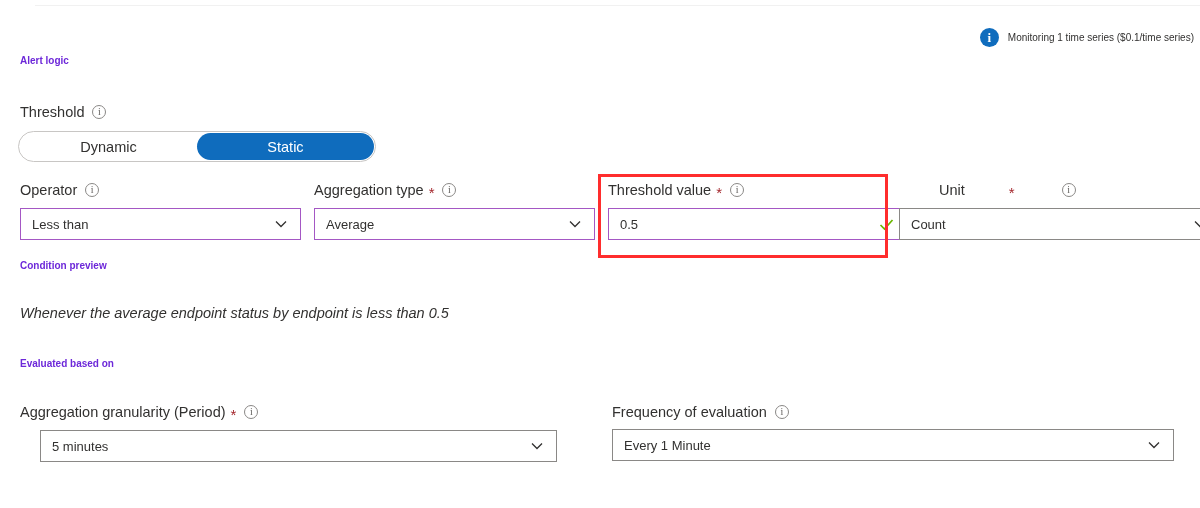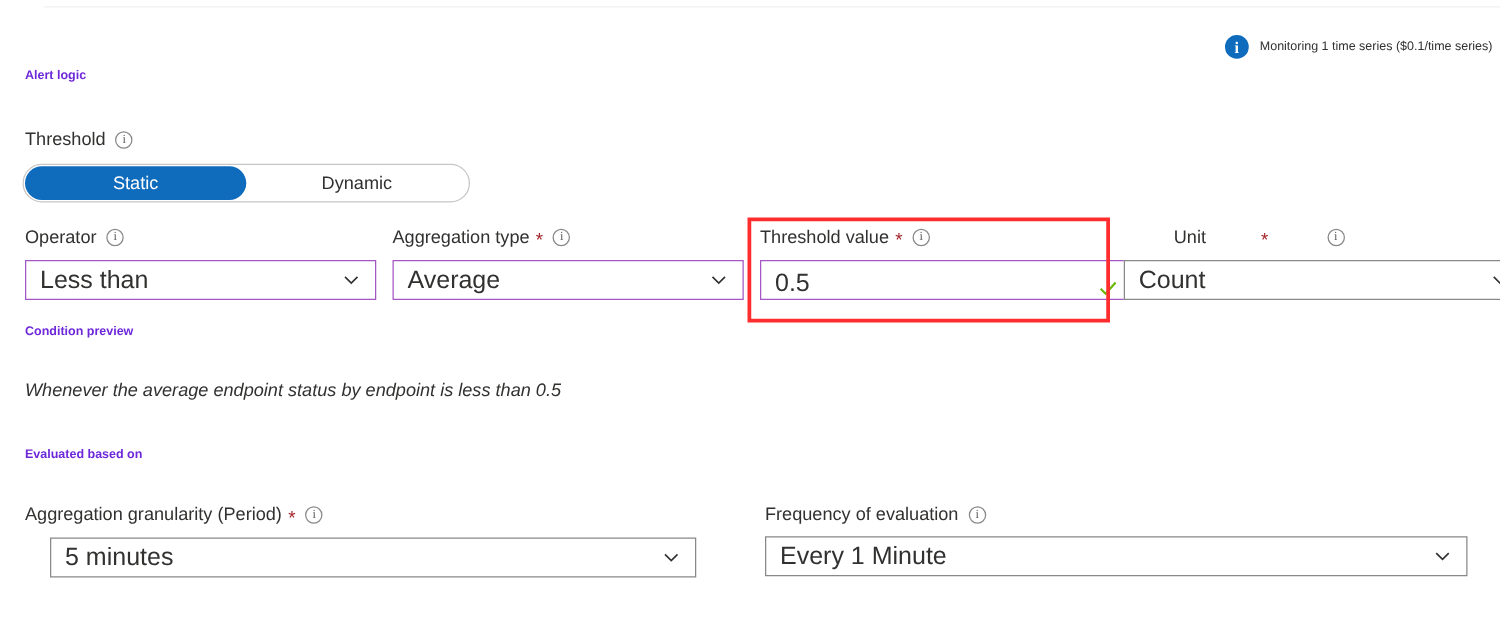--- a/index.html
+++ b/index.html
@@ -132,21 +132,21 @@
   }
 
   
   .control {
     position: absolute;
     height: 32px;
     background: #ffffff;
     display: flex;
     align-items: center;
     padding: 0 8px 0 11px;
-    font-size: 20px;
+    font-size: 13px;
     color: #323130;
   }
   .control.purple { border: 1px solid #a457c4; }
   .control.gray   { border: 1px solid #8a8886; }
 
   .control .value {
     flex: 1;
     white-space: nowrap;
     overflow: hidden;
     text-overflow: ellipsis;
@@ -162,21 +162,21 @@
     width: 17px;
     height: 17px;
     flex: none;
     margin-right: 4px;
   }
   .check-mark svg { display: block; }
 
   
   #operator-select   { left: 20px;  top: 208px; width: 281px; }
   #aggregation-select{ left: 314px; top: 208px; width: 281px; }
-  #threshold-input   { left: 608px; top: 208px; width: 300px; align-items: flex-end; }
+  #threshold-input   { left: 608px; top: 208px; width: 300px; }
   #unit-select       { left: 899px; top: 208px; width: 321px; }
 
   
   #granularity-select{ left: 20px;  top: 430px; width: 517px; margin-left: 20px; }
   #frequency-select  { left: 612px; top: 429px; width: 562px; }
 
   
   #threshold-label      { left: 20px;  top: 104px; }
   #operator-label       { left: 20px;  top: 182px; }
   #aggregation-label    { left: 314px; top: 182px; }
@@ -219,22 +219,22 @@
 </div>
 
 <div class="section-heading" id="alert-logic-heading">Alert logic</div>
 
 <div class="field-label" id="threshold-label">
   <span>Threshold</span>
   <span class="info-icon-outline">i</span>
 </div>
 
 <div class="pill-toggle">
+  <div class="pill-seg unselected">Dynamic</div>
   <div class="pill-seg selected">Static</div>
-  <div class="pill-seg unselected">Dynamic</div>
 </div>
 
 <div class="field-label" id="operator-label">
   <span>Operator</span>
   <span class="info-icon-outline">i</span>
 </div>
 <div class="control purple" id="operator-select">
   <span class="value">Less than</span>
   <span class="chevron">
     <svg viewBox="0 0 14 14" width="14" height="14">

